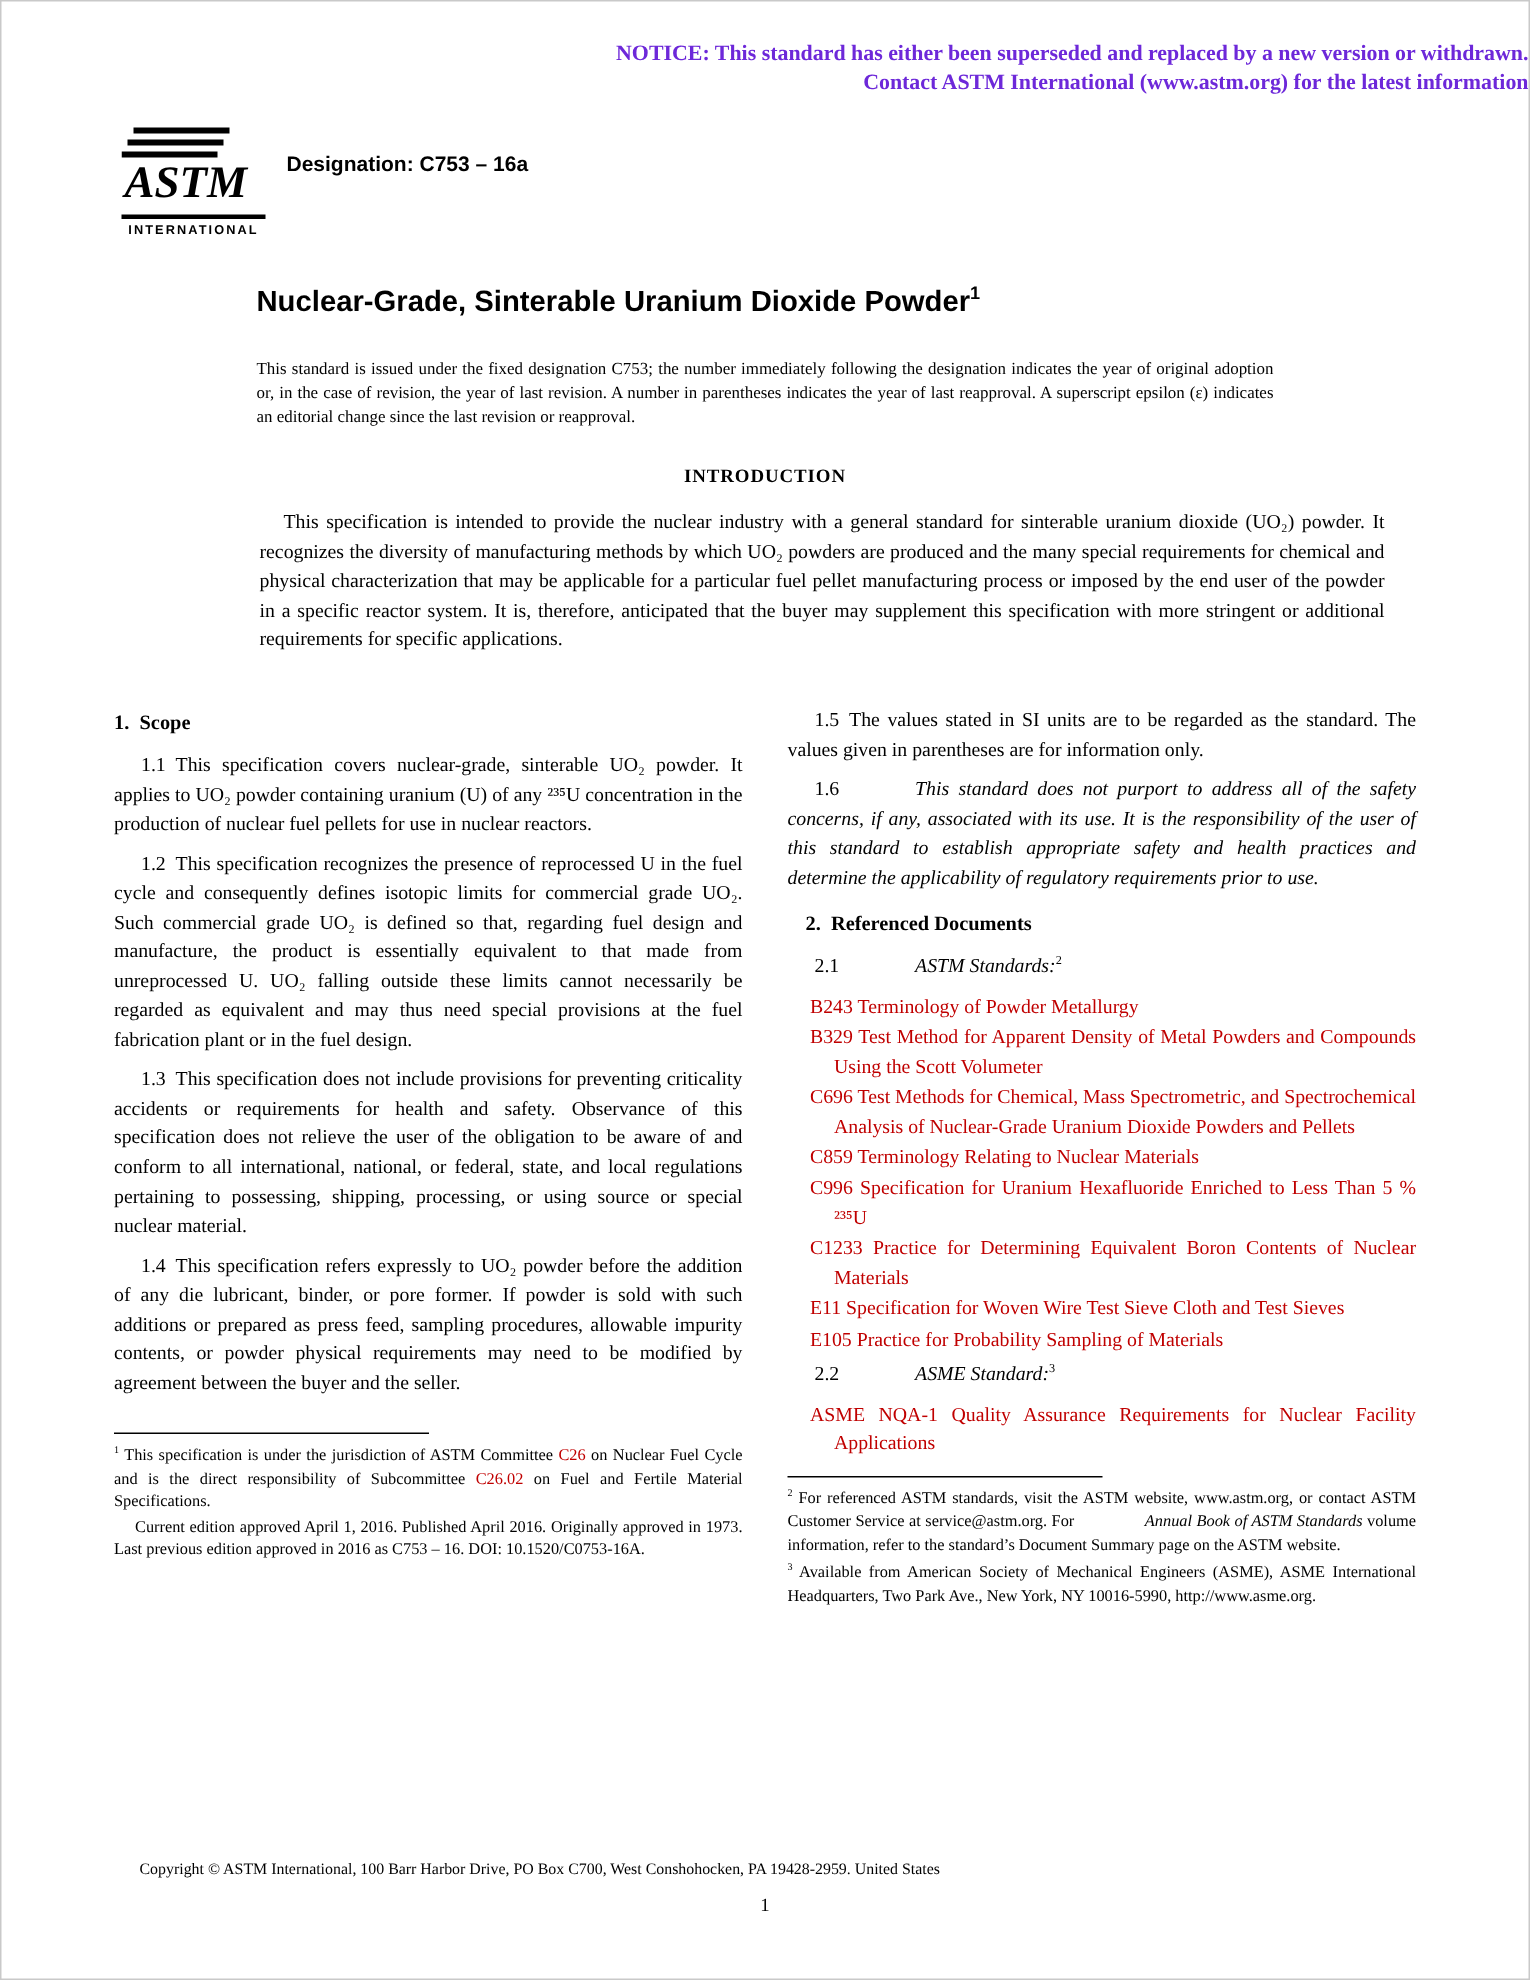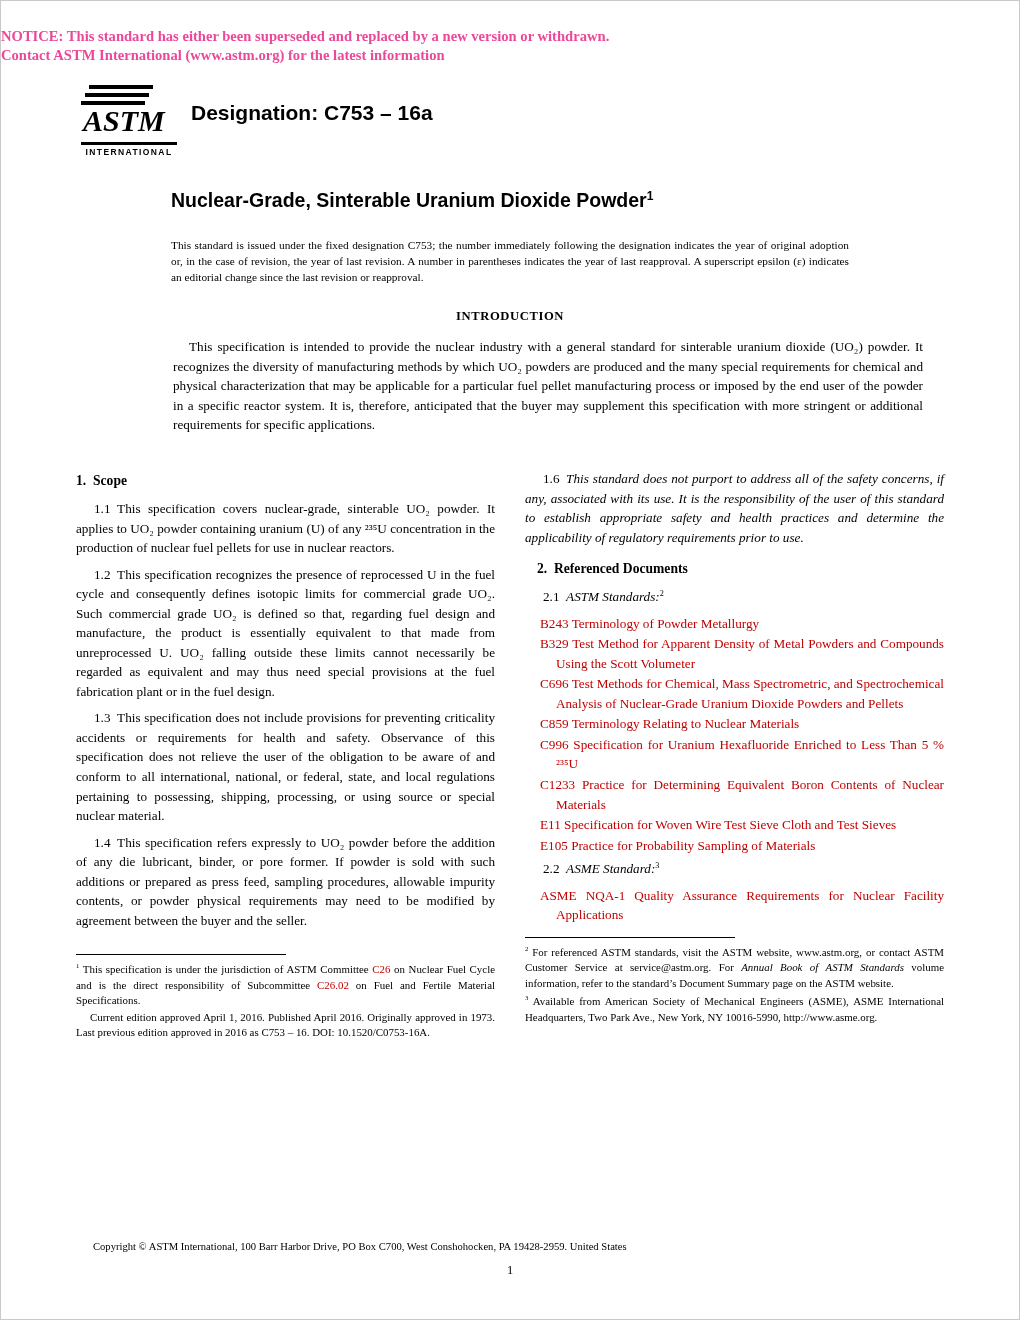--- a/index.html
+++ b/index.html
@@ -2,48 +2,48 @@
 <html><head>
 <meta charset="utf-8">
 <style>
   * { margin:0; padding:0; box-sizing:border-box; }
   body { background:#888; font-family:"Liberation Serif", serif; }
   .page {
     position:relative; width:1020px; height:1320px; margin:0 auto;
     background:#ffffff; color:#000; overflow:hidden; border:1px solid #c9c9c9;
   }
   
-  .notice { margin-top:26px; text-align:left; color:#ec4899; font-weight:bold;
+  .notice { margin-top:26px; text-align:right; color:#6d28d9; font-weight:bold;
     font-size:14.6px; line-height:1.3; }
   
   .header-row { display:flex; align-items:flex-start; margin:16px 0 4px 78px; }
   .logo-block { width:100px; text-align:center; }
   .logo-bar { height:3px; background:#000; margin:1px 2px 2px 2px; }
   .logo-sub { font-family:"Liberation Sans", sans-serif; font-size:8.5px; font-weight:bold;
     letter-spacing:1.4px; }
   .designation { font-family:"Liberation Sans", sans-serif; font-weight:bold;
-    font-size:21px; margin:20px 0 0 12px;text-align:right; }
+    font-size:14px; margin:20px 0 0 12px;text-align:right; }
   
   .title-block { margin:30px 170px 0 170px; font-family:"Liberation Sans", sans-serif;
     font-weight:bold; font-size:19.5px; line-height:1.35; }
   .sup { vertical-align:super; font-size:62%; line-height:0; }
   
   .issuing { margin:24px 170px 0 170px; font-size:11.3px; line-height:1.42;
     text-align:justify; }
   
   .intro-head { margin-top:24px; text-align:center; font-weight:bold; font-size:12.6px;
     letter-spacing:0.6px; }
   .intro-body { margin:13px 96px 0 172px; font-size:13.2px; line-height:1.48;
     text-align:justify; text-indent:16px; }
   
   .columns { display:flex; gap:30px; margin:34px 75px 0 75px; }
   .col { flex:1 1 0; width:420px; font-size:13.2px; line-height:1.48; text-align:justify; }
   .sec-head { font-weight:bold; font-size:13.6px; margin:2px 0 8px 0; text-align:left; }
   .col p { text-indent:18px; margin-bottom:7px; }
-  .italic { font-style:italic; }
+  .italic { font-style:italic;margin-left:44px; }
   .link { color:#c00000; }
   .ref-item { color:#c00000; padding-left:31px; text-indent:-16px; margin-bottom:1px; }
   .refs-group { margin-top:2px; }
   
   .fn-rule { border-top:1px solid #000; width:210px; margin:24px 0 7px 0; }
   .footnotes { font-size:10.9px; line-height:1.42; text-align:justify; }
   .footnotes .fn { text-indent:0; margin-bottom:1px; }
   .footnotes .fn-cont { text-indent:14px; }
   
   .copyright { position:absolute; left:92px; top:1240px; font-size:10.6px; }
@@ -96,20 +96,21 @@
       <p>1.4 This specification refers expressly to UO₂ powder before the addition of any die lubricant, binder, or pore former. If powder is sold with such additions or prepared as press feed, sampling procedures, allowable impurity contents, or powder physical requirements may need to be modified by agreement between the buyer and the seller.</p>
 
       <div class="fn-rule"></div>
       <div class="footnotes">
         <div class="fn"><span class="sup">1</span><span> This specification is under the jurisdiction of ASTM Committee </span><span class="link">C26</span><span> on Nuclear Fuel Cycle and is the direct responsibility of Subcommittee </span><span class="link">C26.02</span><span> on Fuel and Fertile Material Specifications.</span></div>
         <div class="fn fn-cont">Current edition approved April 1, 2016. Published April 2016. Originally approved in 1973. Last previous edition approved in 2016 as C753 – 16. DOI: 10.1520/C0753-16A.</div>
       </div>
     </div>
 
     <div class="col">
+      <p>1.5 The values stated in SI units are to be regarded as the standard. The values given in parentheses are for information only.</p>
       <p><span>1.6 </span><span class="italic">This standard does not purport to address all of the safety concerns, if any, associated with its use. It is the responsibility of the user of this standard to establish appropriate safety and health practices and determine the applicability of regulatory requirements prior to use.</span></p>
 
       <div class="sec-head" style="margin-top:12px;margin-left:12px;">2. Referenced Documents</div>
       <p><span>2.1 </span><span class="italic">ASTM Standards:</span><span class="sup">2</span></p>
 
       <div class="refs-group">
         <div class="ref-item">B243 Terminology of Powder Metallurgy</div>
         <div class="ref-item">B329 Test Method for Apparent Density of Metal Powders and Compounds Using the Scott Volumeter</div>
         <div class="ref-item">C696 Test Methods for Chemical, Mass Spectrometric, and Spectrochemical Analysis of Nuclear-Grade Uranium Dioxide Powders and Pellets</div>
         <div class="ref-item">C859 Terminology Relating to Nuclear Materials</div>

